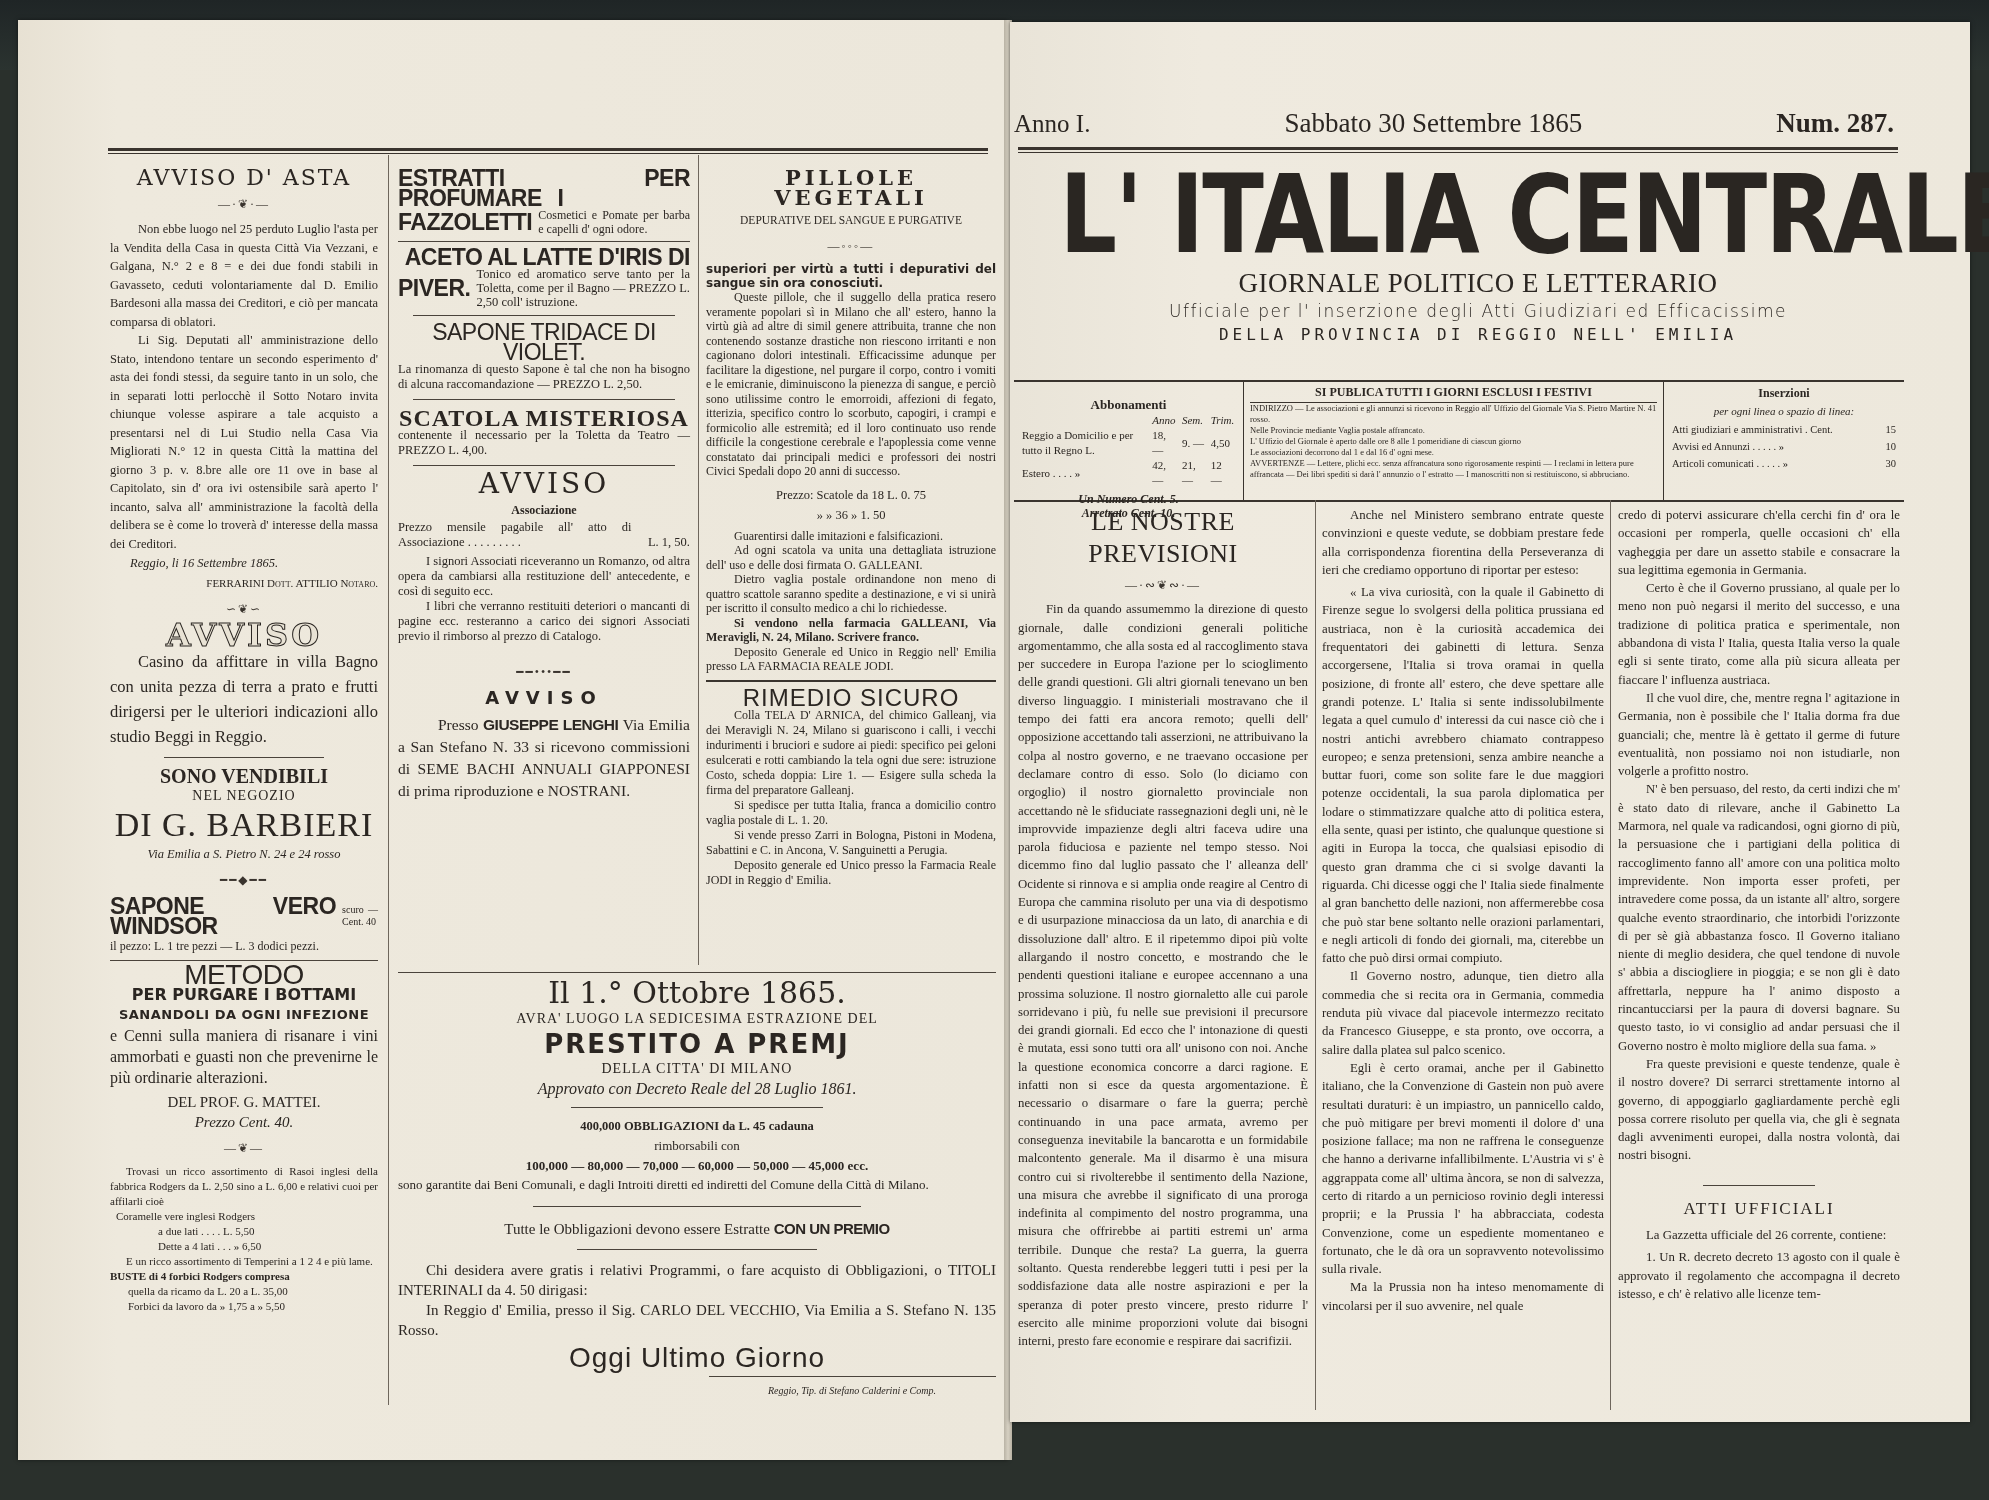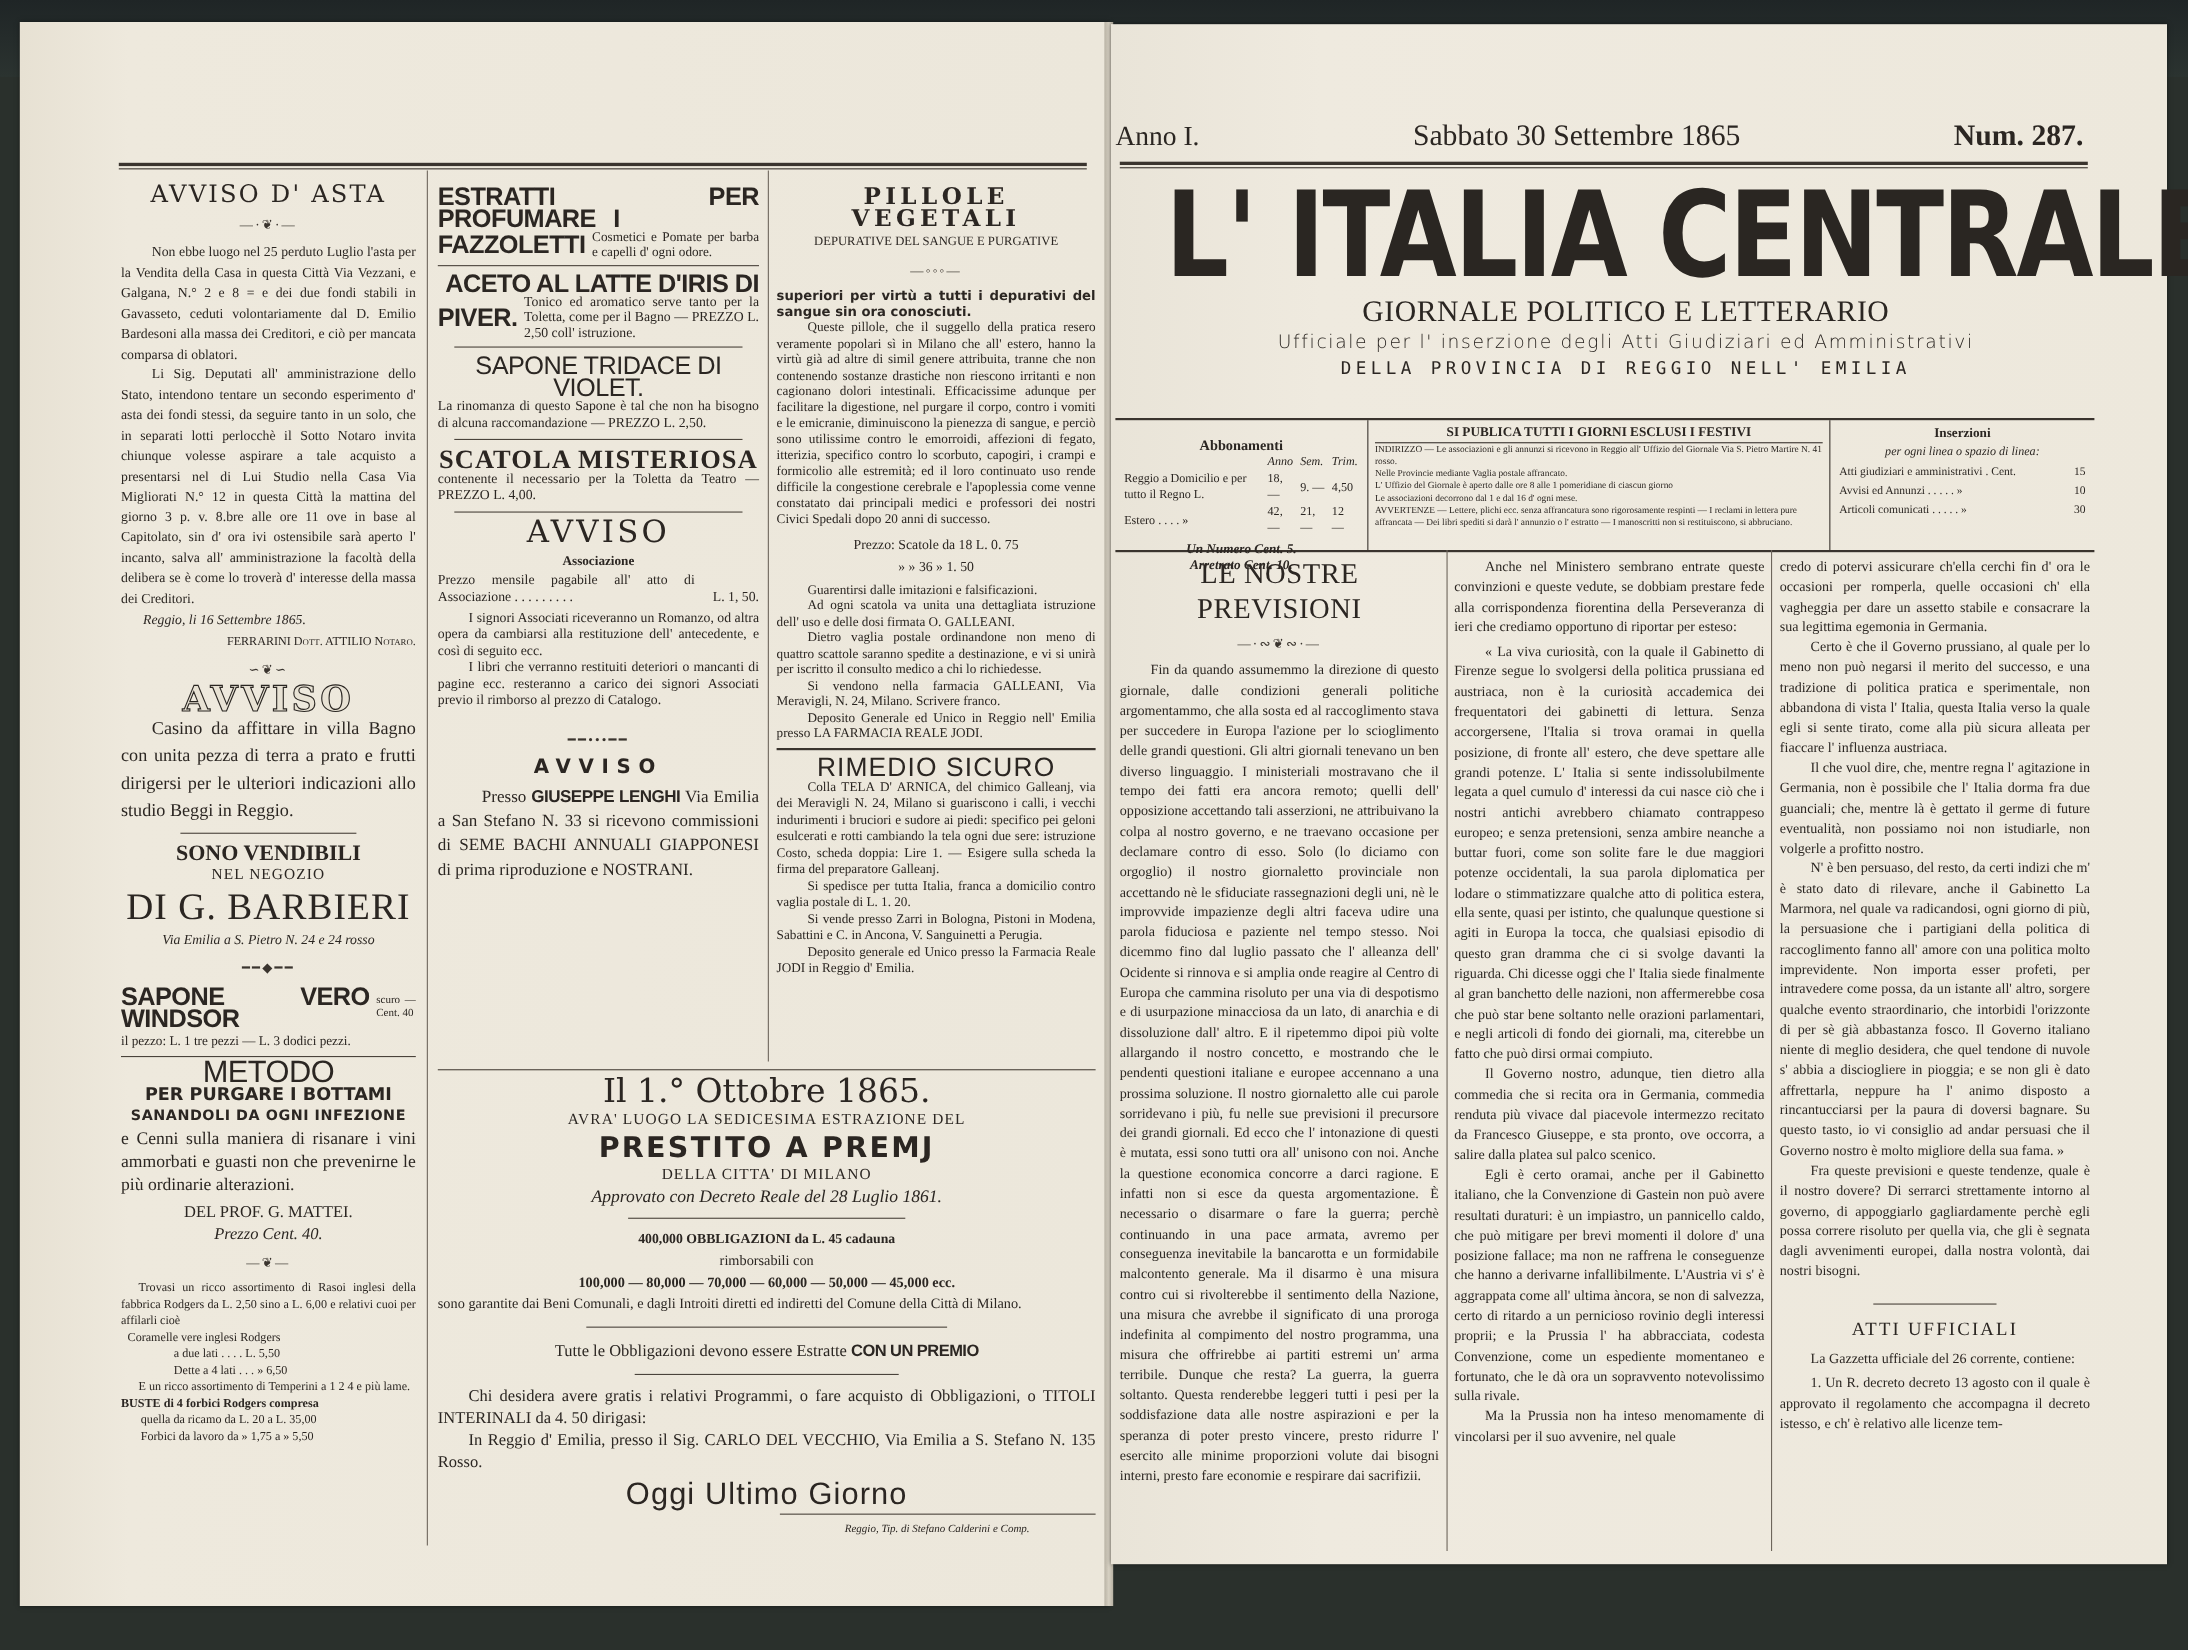--- a/index.html
+++ b/index.html
@@ -139,21 +139,21 @@
       <div class="c" style="font-size:21px;letter-spacing:4px;font-weight:bold;font-family:'DejaVu Serif',serif;">PILLOLE VEGETALI</div>
       <div class="c" style="font-size:11.5px;margin-top:2px;">DEPURATIVE DEL SANGUE E PURGATIVE</div>
       <div class="orn">—◦◦◦—</div>
       <div style="font-family:'DejaVu Sans',sans-serif;font-weight:bold;font-size:12px;line-height:14px;">superiori per virtù a tutti i depurativi del sangue sin ora conosciuti.</div>
       <p class="p" style="font-size:12px;line-height:14.5px;">Queste pillole, che il suggello della pratica resero veramente popolari sì in Milano che all' estero, hanno la virtù già ad altre di simil genere attribuita, tranne che non contenendo sostanze drastiche non riescono irritanti e non cagionano dolori intestinali. Efficacissime adunque per facilitare la digestione, nel purgare il corpo, contro i vomiti e le emicranie, diminuiscono la pienezza di sangue, e perciò sono utilissime contro le emorroidi, affezioni di fegato, itterizia, specifico contro lo scorbuto, capogiri, i crampi e formicolio alle estremità; ed il loro continuato uso rende difficile la congestione cerebrale e l'apoplessia come venne constatato dai principali medici e professori dei nostri Civici Spedali dopo 20 anni di successo.</p>
       <div class="c" style="font-size:12.5px;margin-top:6px;">Prezzo: Scatole da 18 L. 0. 75</div>
       <div class="c" style="font-size:12.5px;">» » 36 » 1. 50</div>
       <p class="p" style="font-size:12px;line-height:14.5px;margin-top:4px;">Guarentirsi dalle imitazioni e falsificazioni.</p>
       <p class="p" style="font-size:12px;line-height:14.5px;">Ad ogni scatola va unita una dettagliata istruzione dell' uso e delle dosi firmata O. GALLEANI.</p>
       <p class="p" style="font-size:12px;line-height:14.5px;">Dietro vaglia postale ordinandone non meno di quattro scattole saranno spedite a destinazione, e vi si unirà per iscritto il consulto medico a chi lo richiedesse.</p>
-      <p class="p" style="font-size:12px;line-height:14.5px;">Si vendono nella farmacia GALLEANI, Via Meravigli, N. 24, Milano. Scrivere franco.</p>
+      <p class="p" style="font-size:12px;line-height:14.5px;font-weight:bold;">Si vendono nella farmacia GALLEANI, Via Meravigli, N. 24, Milano. Scrivere franco.</p>
       <p class="p" style="font-size:12px;line-height:14.5px;">Deposito Generale ed Unico in Reggio nell' Emilia presso LA FARMACIA REALE JODI.</p>
     </div>
     <div style="border-top:2px solid #3a342e;margin:6px 0;"></div>
     <div>
       <div class="c cond" style="font-size:24px;font-weight:normal;letter-spacing:1px;">RIMEDIO SICURO</div>
       <p class="p" style="font-size:12px;line-height:15px;">Colla TELA D' ARNICA, del chimico Galleanj, via dei Meravigli N. 24, Milano si guariscono i calli, i vecchi indurimenti i bruciori e sudore ai piedi: specifico pei geloni esulcerati e rotti cambiando la tela ogni due sere: istruzione Costo, scheda doppia: Lire 1. — Esigere sulla scheda la firma del preparatore Galleanj.</p>
       <p class="p" style="font-size:12px;line-height:15px;">Si spedisce per tutta Italia, franca a domicilio contro vaglia postale di L. 1. 20.</p>
       <p class="p" style="font-size:12px;line-height:15px;">Si vende presso Zarri in Bologna, Pistoni in Modena, Sabattini e C. in Ancona, V. Sanguinetti a Perugia.</p>
       <p class="p" style="font-size:12px;line-height:15px;">Deposito generale ed Unico presso la Farmacia Reale JODI in Reggio d' Emilia.</p>
     </div>
@@ -190,21 +190,21 @@
 <div class="page page-right">
   <div style="position:absolute;left:4px;top:86px;width:880px;display:flex;justify-content:space-between;align-items:baseline;font-family:'Liberation Sans Narrow','DejaVu Sans Condensed',serif;">
     <span style="font-size:25px;font-family:'Liberation Serif',serif;">Anno I.</span>
     <span style="font-size:27px;font-family:'Liberation Serif',serif;">Sabbato 30 Settembre 1865</span>
     <span style="font-size:27px;font-family:'Liberation Serif',serif;font-weight:bold;">Num. 287.</span>
   </div>
   <div class="rule2" style="position:absolute;left:8px;top:125px;width:880px;"></div>
   <div style="position:absolute;left:18px;top:138px;width:900px;">
     <div class="masthead-title">L' ITALIA CENTRALE</div>
     <div class="c" style="font-size:27px;letter-spacing:.5px;margin-top:-2px;">GIORNALE POLITICO E LETTERARIO</div>
-    <div class="c" style="font-size:17px;letter-spacing:1.5px;font-family:'DejaVu Sans',sans-serif;font-weight:300;margin-top:2px;">Ufficiale per l' inserzione degli Atti Giudiziari ed Amministrativi</div>
+    <div class="c" style="font-size:17px;letter-spacing:1.5px;font-family:'DejaVu Sans',sans-serif;font-weight:300;margin-top:2px;">Ufficiale per l' inserzione degli Atti Giudiziari ed Efficacissime</div>
     <div class="c" style="font-size:16px;letter-spacing:4px;font-family:'DejaVu Sans Mono',monospace;margin-top:4px;">DELLA PROVINCIA DI REGGIO NELL' EMILIA</div>
   </div>
 
   <div style="position:absolute;left:4px;top:358px;width:890px;height:118px;border-top:2px solid #3a342e;border-bottom:2px solid #3a342e;display:flex;">
     <div style="width:230px;border-right:1px solid #3a342e;padding:4px 6px;box-sizing:border-box;">
       <div class="c b" style="font-size:13px;margin-top:11px;">Abbonamenti</div>
       <table class="abb">
         <tbody>
             <tr class="it">
               <td></td>

